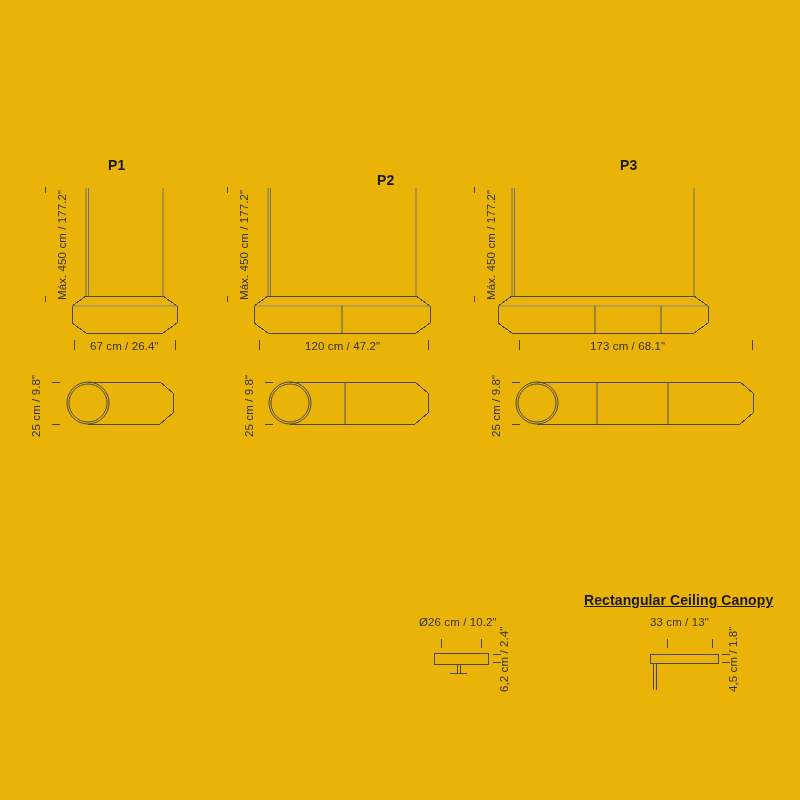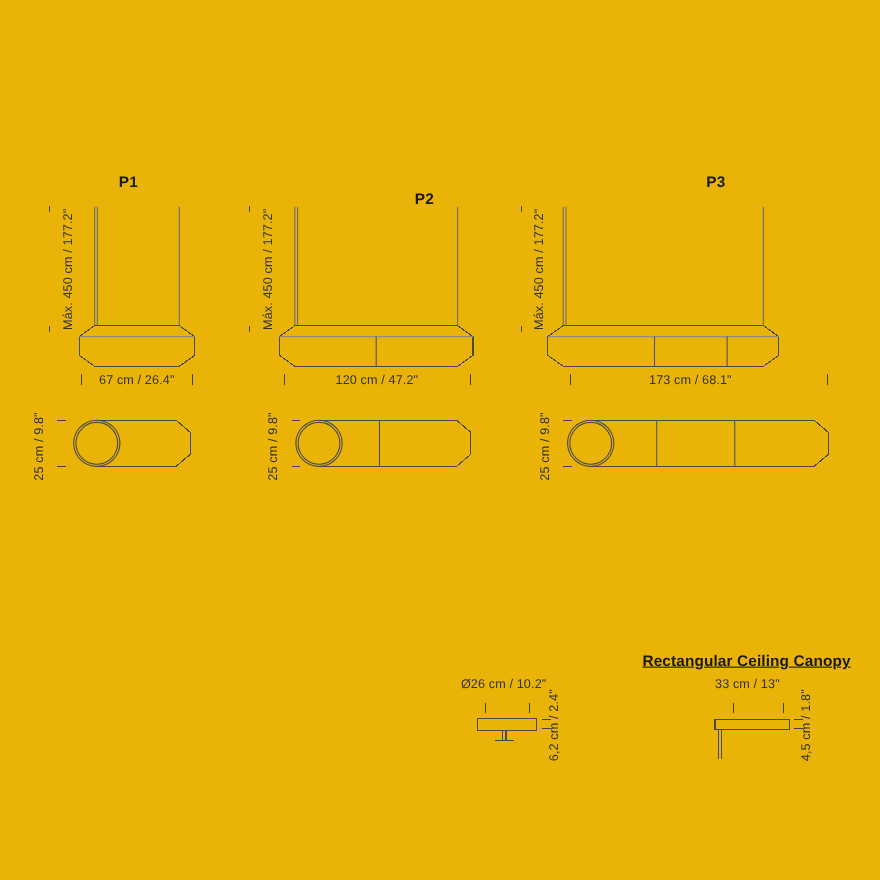--- a/index.html
+++ b/index.html
@@ -142,21 +142,21 @@
     <line class="tick" x1="428" y1="340" x2="428" y2="350"></line>
 
     <line class="tick" x1="265" y1="382" x2="273" y2="382"></line>
     <line class="tick" x1="265" y1="424" x2="273" y2="424"></line>
     <path class="ln" d="M 290 382 L 415 382 L 428 393 L 428 413 L 415 424 L 290 424"></path>
     <line class="ln-thin" x1="345" y1="382" x2="345" y2="424"></line>
     <circle class="circ" cx="290" cy="403" r="21"></circle>
     <circle class="circ" cx="290" cy="403" r="19"></circle>
   </svg>
 
-  <div class="model-title" style="left:620px; top:157px;margin-left:22px;">P3</div>
+  <div class="model-title" style="left:620px; top:157px;">P3</div>
 
   <div class="dim-label vert" style="left:485px; top:300px;">Máx. 450 cm / 177.2"</div>
 
   <div class="dim-label" style="left:590px; top:340px;">173 cm / 68.1"</div>
 
   <div class="dim-label vert" style="left:490px; top:437px;">25 cm / 9.8"</div>
 
   <svg width="800" height="800">
     <line class="tick" x1="474" y1="187" x2="474" y2="193"></line>
     <line class="tick" x1="474" y1="296" x2="474" y2="302"></line>

